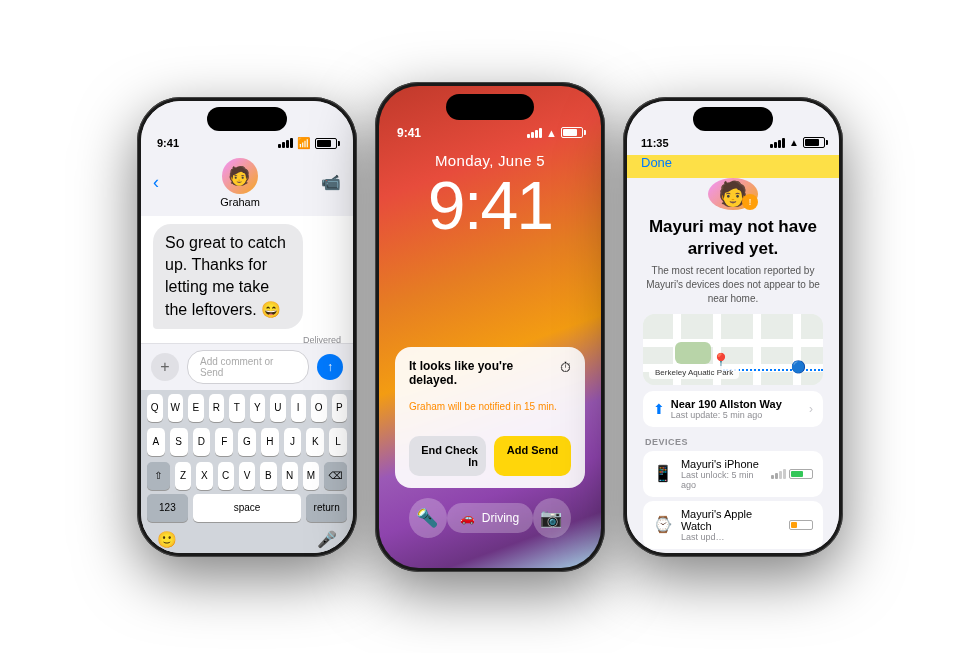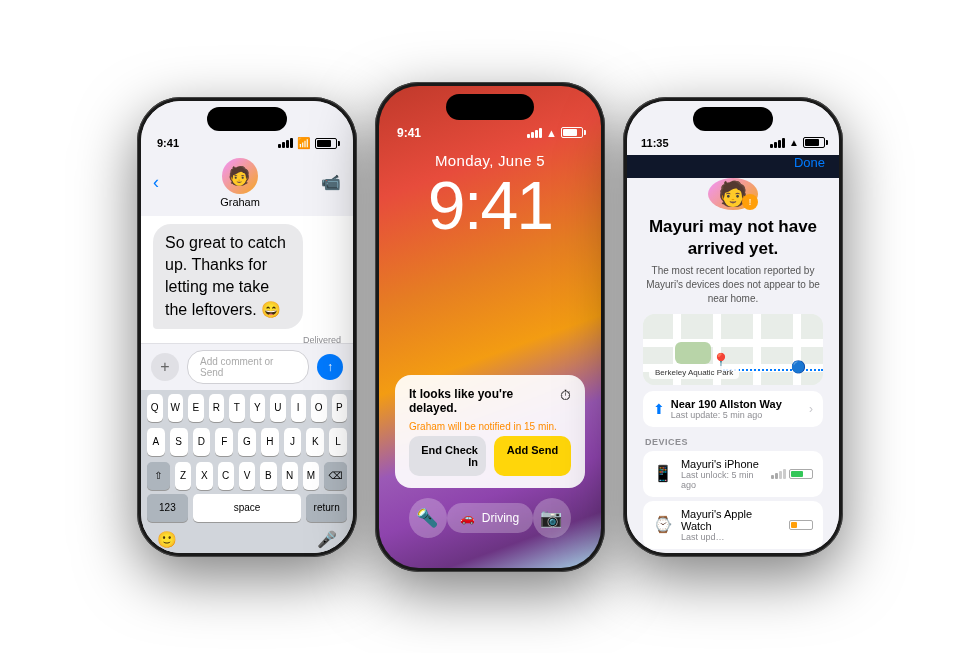--- a/index.html
+++ b/index.html
@@ -246,25 +246,25 @@
       right: 16px;
       background: rgba(255,255,255,0.92);
       border-radius: 16px;
       padding: 12px 14px;
       backdrop-filter: blur(10px);
     }
     .delay-header {
       display: flex;
       justify-content: space-between;
       align-items: flex-start;
-      margin-bottom: 6px;
+      margin-bottom: 14px;
     }
     .delay-title { font-size: 12px; font-weight: 600; color: #000; }
     .delay-emoji { font-size: 14px; }
-    .delay-sub { font-size: 10px; color: #ff8c00; margin-bottom: 4px; }
+    .delay-sub { font-size: 10px; color: #ff8c00; margin-bottom: 24px; }
     .delay-buttons { display: flex; gap: 8px; }
     .delay-btn-end {
       flex: 1;
       background: #e0e0e5;
       border-radius: 10px;
       padding: 8px;
       text-align: right;
       font-size: 11px;
       font-weight: 600;
       color: #000;
@@ -324,23 +324,23 @@
       display: flex;
       justify-content: space-between;
       align-items: center;
       padding: 36px 14px 6px;
       font-size: 11px;
       font-weight: 600;
       color: #000;
       background: #f2f2f7;
     }
     .alert-header {
-      background: #0f172a;
-      display: flex;
-      justify-content: flex-end;
+      background: #fde047;
+      display: flex;
+      justify-content: flex-start;
       padding: 0 14px 8px;
     }
     .done-btn { color: #007aff; font-size: 13px; font-weight: 500; }
     .alert-content {
       flex: 1;
       background: #f2f2f7;
       display: flex;
       flex-direction: column;
       align-items: center;
       padding: 0 16px;

